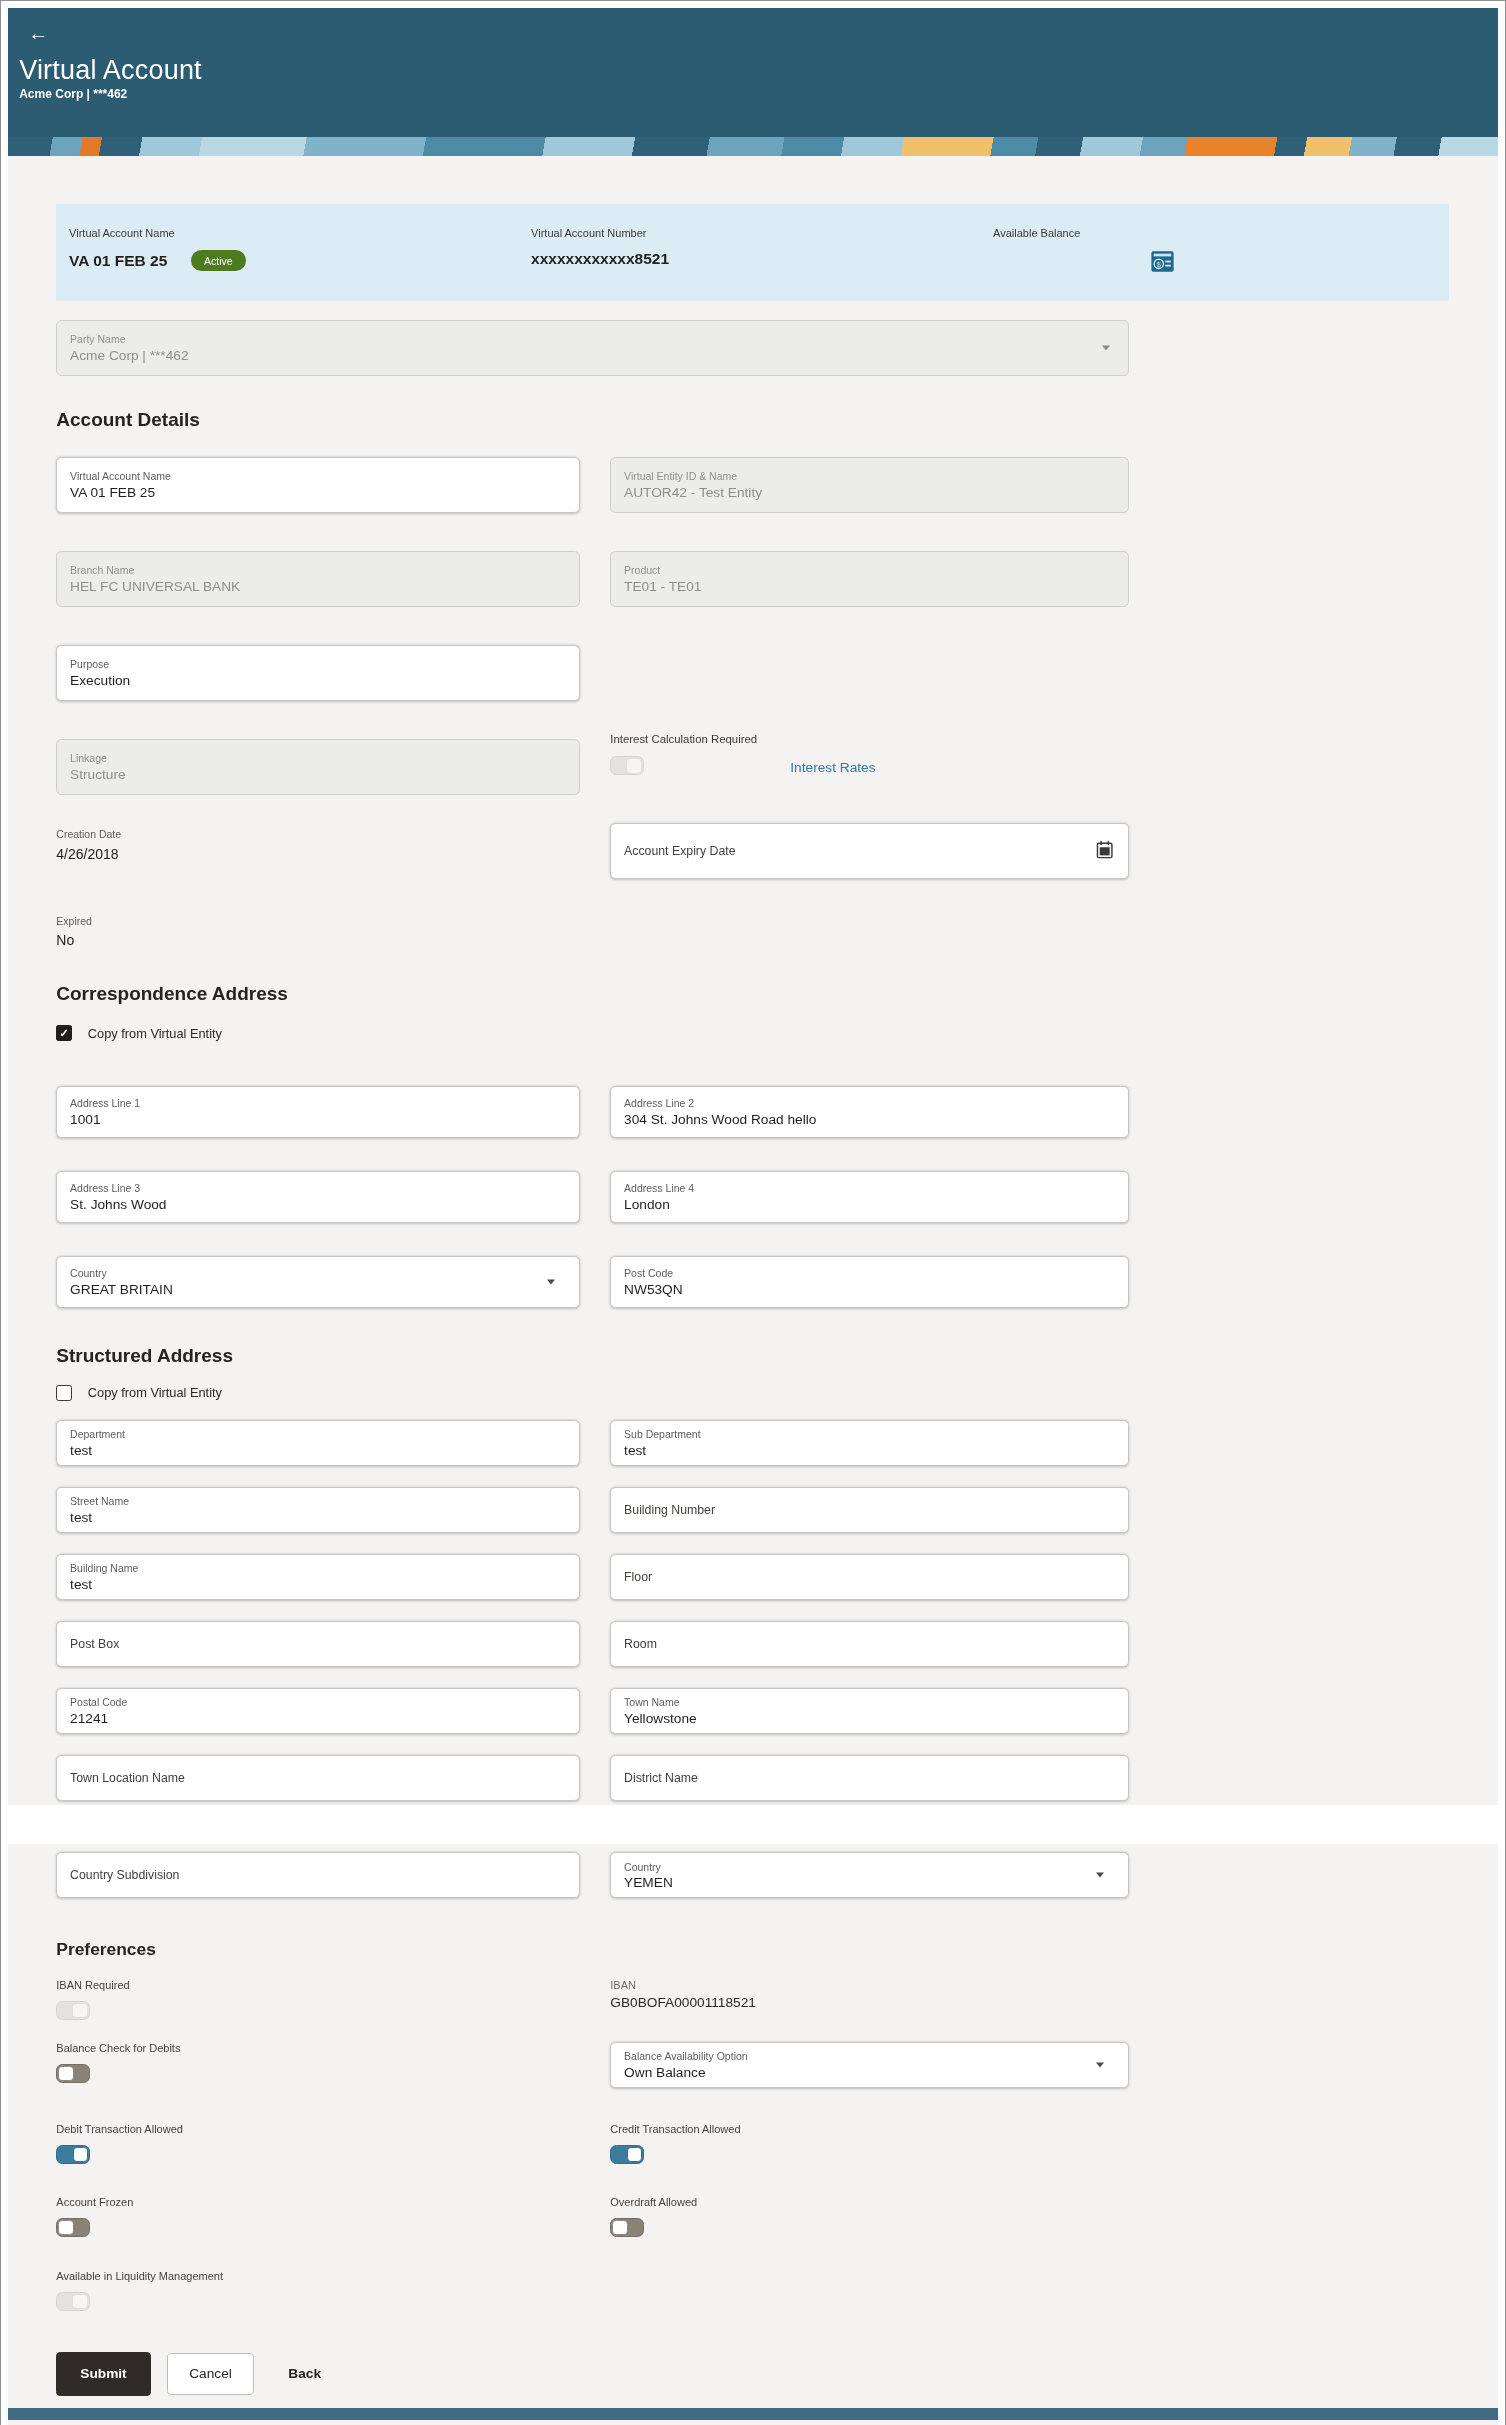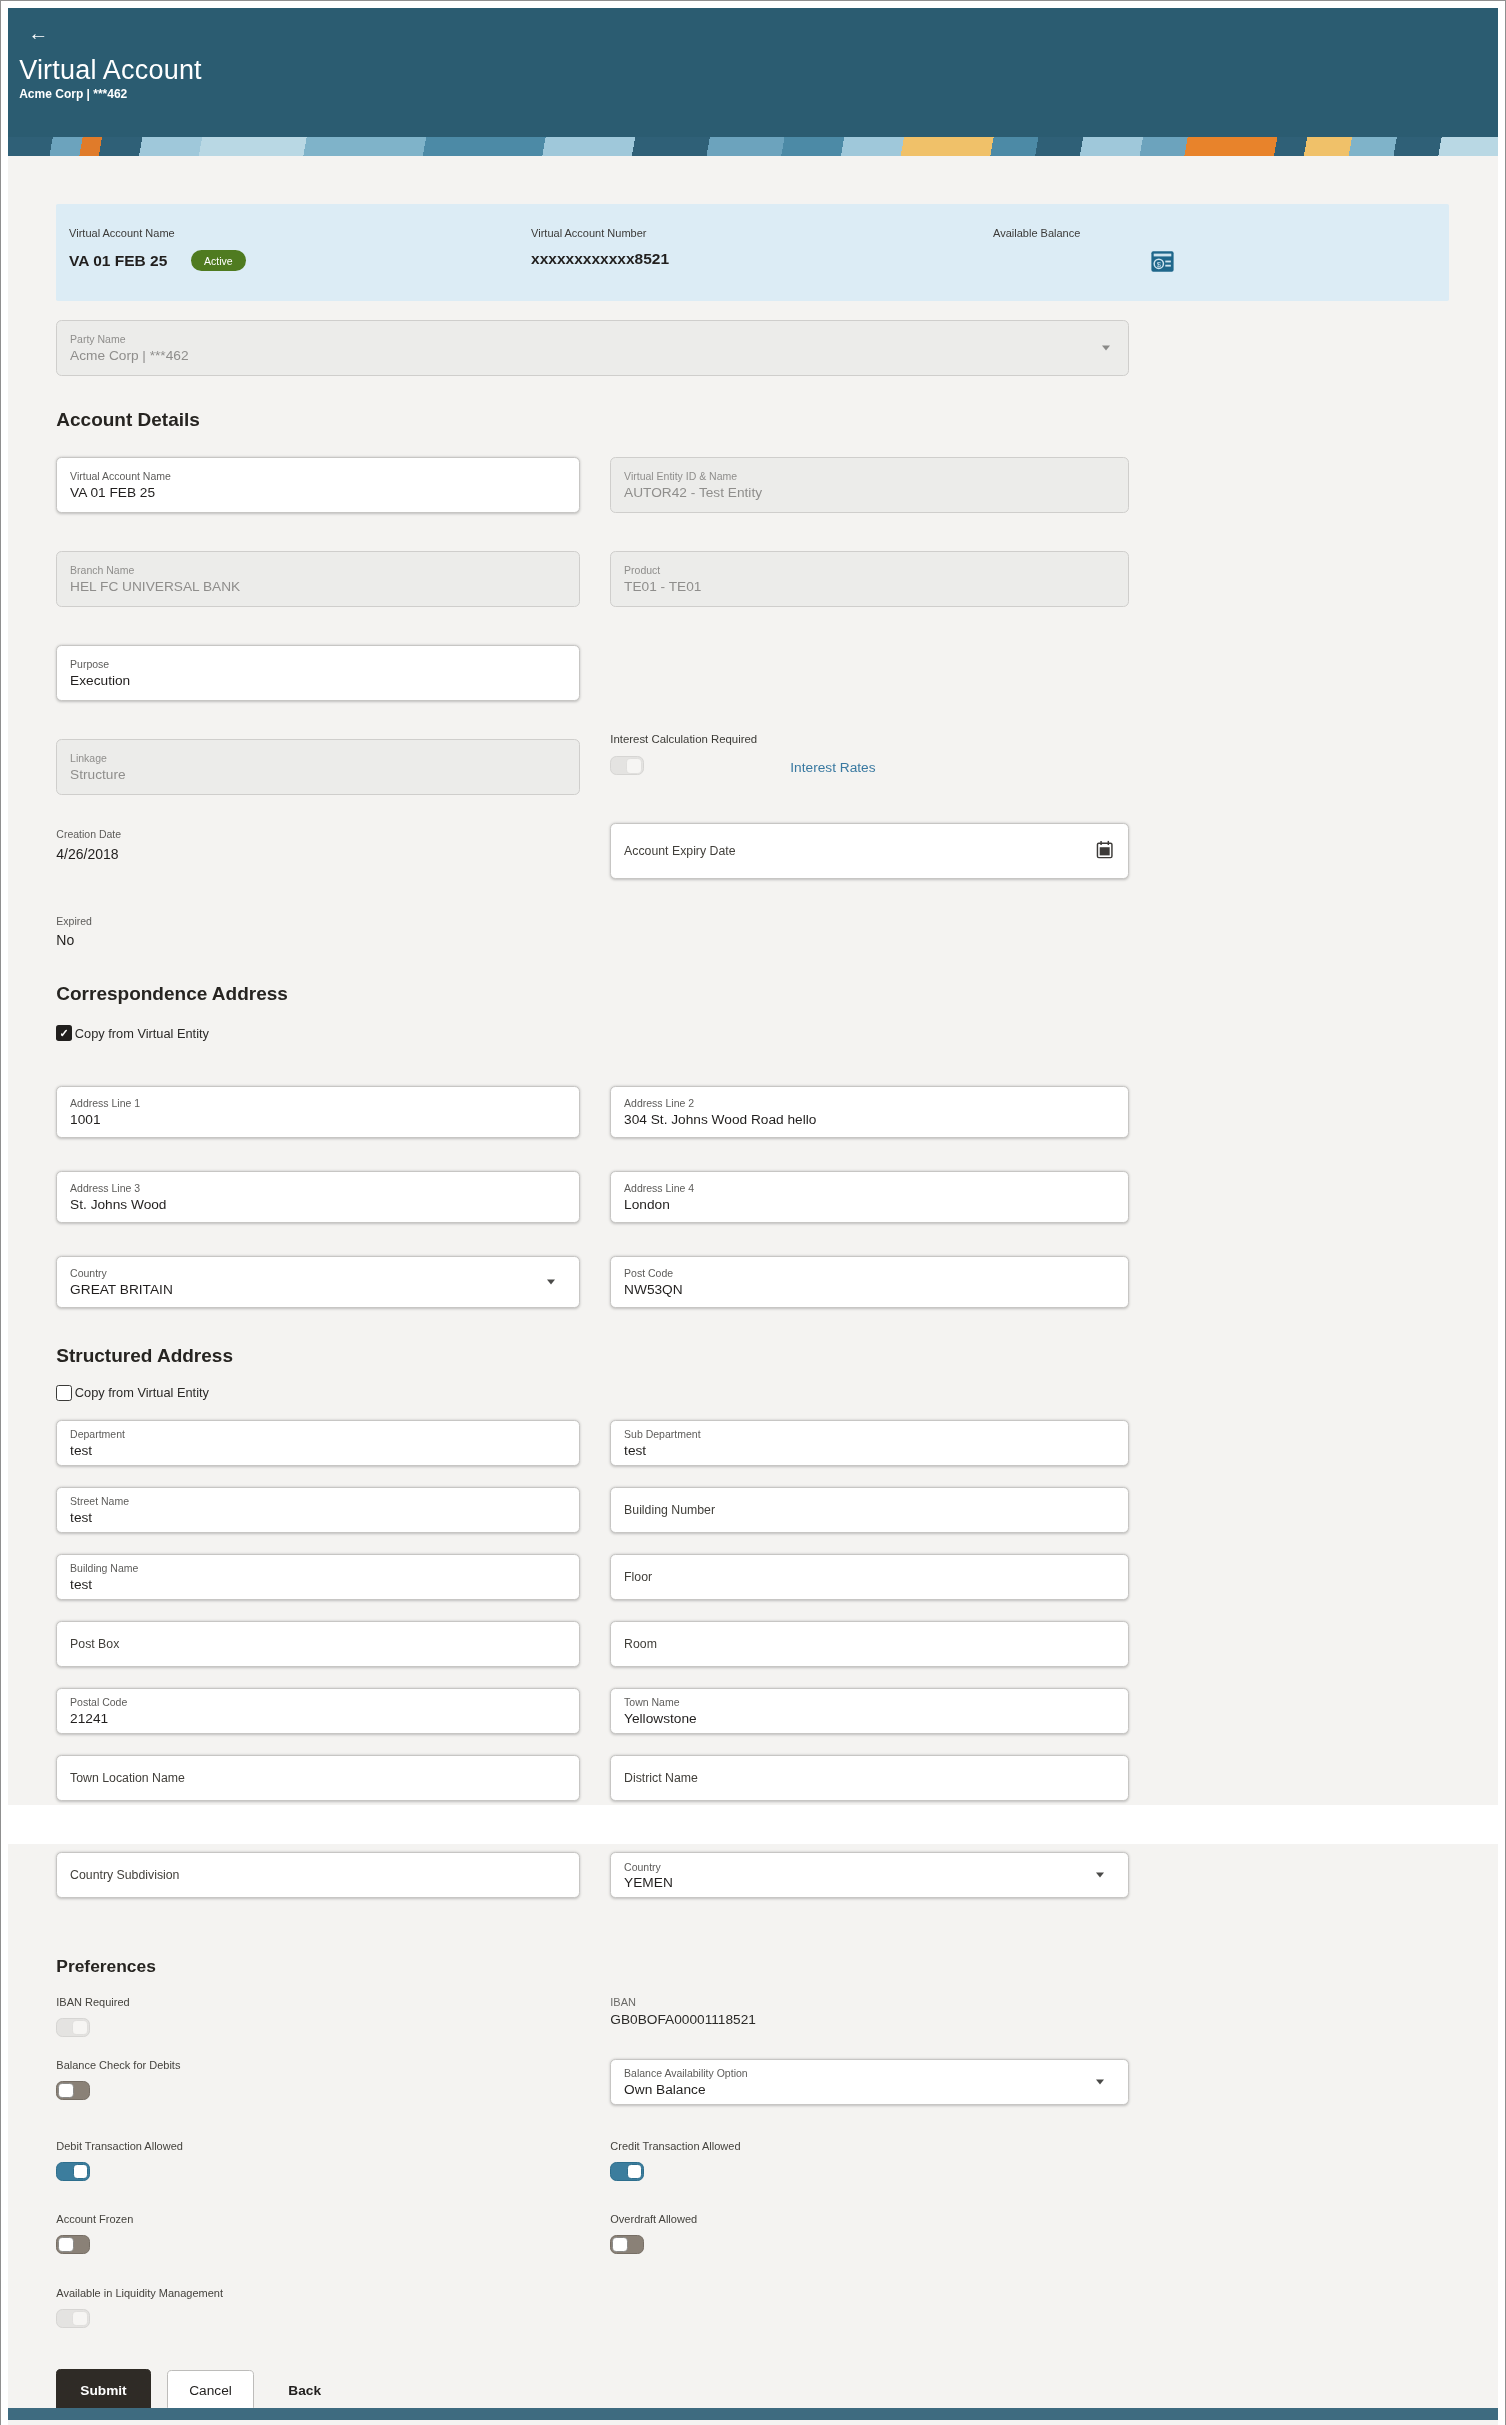--- a/index.html
+++ b/index.html
@@ -48,21 +48,21 @@
     border-top:5.5px solid #4a4a48;position:absolute;right:24px;top:50%;transform:translateY(-50%);}
   .caret.gray{border-top-color:#8a8a88;right:18.3px;}
   .cal{position:absolute;right:14.6px;top:50%;transform:translateY(-50%);}
   h2{font-size:19px;font-weight:bold;color:#262421;margin:0;}
   .h-acct{margin:33px 0 25.6px;}
   .h-sec{margin:29px 0 18.3px;}
   .frow{display:grid;grid-template-columns:524px 519px;column-gap:30px;}
   .mb-lg{margin-bottom:38px;} .mb-md{margin-bottom:33px;} .mb-sm{margin-bottom:21px;}
   .text-field .flabel{display:block;margin-bottom:5.5px;}
   .text-field .fvalue{font-size:14px;}
-  .chk-row{display:flex;align-items:center;gap:3px;margin:20px 0 45px;}
+  .chk-row{display:flex;align-items:center;gap:16px;margin:20px 0 45px;}
   .chk-row.tight{margin:17.4px 0 19px;}
   .cbx{width:15.5px;height:15.5px;box-sizing:border-box;border-radius:2.7px;display:inline-flex;
     align-items:center;justify-content:center;cursor:pointer;}
   .cbx.checked{background:#211f1e;color:#fff;font-size:11px;font-weight:bold;}
   .cbx.checked::after{content:"✓";}
   .cbx.unchecked{background:#fff;border:1.8px solid #3a3a38;}
   .chk-label{font-size:12.8px;color:#2b2a28;}
   .link{color:#3878a0;font-size:13.7px;text-decoration:none;cursor:pointer;}
   
   .toggle{width:34px;height:19px;border-radius:6.4px;position:relative;display:inline-block;
@@ -324,21 +324,21 @@
       <div class="field h-sm">
         <span class="pvalue">Country Subdivision</span>
       </div>
       <div class="field h-sm">
         <span class="flabel">Country</span>
         <span class="fvalue">YEMEN</span>
         <span class="caret"></span>
       </div>
     </div>
 
-    <h2 class="h-sec" style="margin-top:58px;font-size:17.4px;">Preferences</h2>
+    <h2 class="h-sec" style="margin-top:41px;font-size:17.4px;">Preferences</h2>
 
     <div class="pref-row p1">
       <div>
         <span class="plabel">IBAN Required</span>
         <span class="toggle off disabled"></span>
       </div>
       <div>
         <span class="plabel" style="color:#6b6a67;">IBAN</span>
         <div class="iban-val">GB0BOFA00001118521</div>
       </div>

